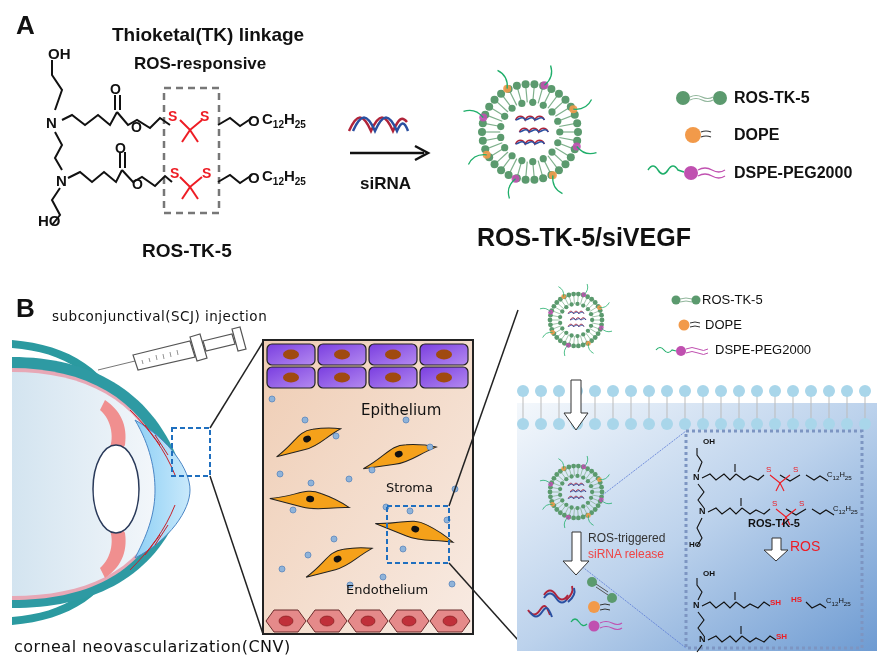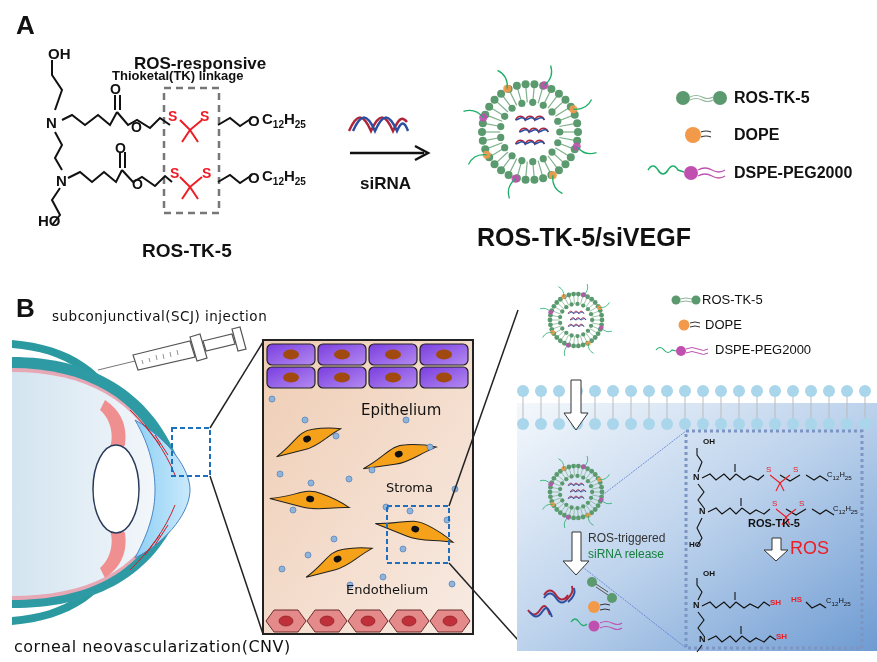--- a/index.html
+++ b/index.html
@@ -9,21 +9,21 @@
   .bold{font-weight:bold;}
   .dejavu{font-family:"DejaVu Sans",sans-serif;font-weight:normal;}
   svg{position:absolute;left:0;top:0;}
   .lbl{position:absolute;white-space:nowrap;}
 </style>
 </head>
 <body>
 
 <div class="abs panel-label" style="left:16px;top:10px;">A</div>
 
-<div class="lbl bold" style="left:112px;top:24px;font-size:13px;margin-top:44px;">Thioketal(TK) linkage</div>
+<div class="lbl bold" style="left:112px;top:24px;font-size:19px;">Thioketal(TK) linkage</div>
 <div class="lbl bold" style="left:134px;top:54px;font-size:17px;">ROS-responsive</div>
 
 <svg width="877" height="662">
 
   <rect x="164" y="88" width="55" height="125" fill="none" stroke="#777" stroke-width="2.5" stroke-dasharray="7,5"></rect>
   <g stroke="#111" stroke-width="2" fill="none">
 
     <polyline points="52,60 52,75 62,90 55,110"></polyline>
 
     <polyline points="62,120 72,115 85,125 98,115 110,125 117,112"></polyline>
@@ -753,33 +753,33 @@
       <path d="M568.2,498.5 C569.5,495.5 572.1,495.5 573.4000000000001,498.5 C574.7,495.5 577.3000000000001,495.5 578.6000000000001,498.5 C579.9,495.5 582.5,495.5 583.8000000000001,498.5" stroke="#b0243a" stroke-width="0.96" fill="none"></path>
       <path d="M568.2,498.5 C569.5,498.5 572.1,495.5 573.4000000000001,498.5 C574.7,498.5 577.3000000000001,495.5 578.6000000000001,498.5 C579.9,498.5 582.5,495.5 583.8000000000001,498.5" stroke="#2a4fa0" stroke-width="0.96" fill="none"></path>
     </g>
 </svg>
 
 <div class="lbl" style="left:702px;top:292px;font-size:13px;">ROS-TK-5</div>
 <div class="lbl" style="left:705px;top:317px;font-size:13px;">DOPE</div>
 <div class="lbl" style="left:715px;top:342px;font-size:13px;">DSPE-PEG2000</div>
 
 <div class="lbl" style="left:588px;top:531px;font-size:12px;color:#333;">ROS-triggered</div>
-<div class="lbl" style="left:588px;top:547px;font-size:12px;color:#15803d;">siRNA release</div>
+<div class="lbl" style="left:588px;top:547px;font-size:12px;color:#ef4444;">siRNA release</div>
 
 <div class="lbl bold" style="left:703px;top:437px;font-size:8px;">OH</div>
 <div class="lbl bold" style="left:693px;top:472px;font-size:9px;">N</div>
 <div class="lbl bold" style="left:699px;top:506px;font-size:9px;">N</div>
 <div class="lbl bold" style="left:689px;top:540px;font-size:8px;">HO</div>
 <div class="lbl" style="left:766px;top:465px;font-size:8px;color:#ee1c24;">S</div>
 <div class="lbl" style="left:793px;top:465px;font-size:8px;color:#ee1c24;">S</div>
 <div class="lbl" style="left:772px;top:499px;font-size:8px;color:#ee1c24;">S</div>
 <div class="lbl" style="left:799px;top:499px;font-size:8px;color:#ee1c24;">S</div>
 <div class="lbl" style="left:827px;top:470px;font-size:7.5px;">C<sub>12</sub>H<sub>25</sub></div>
 <div class="lbl" style="left:833px;top:504px;font-size:7.5px;">C<sub>12</sub>H<sub>25</sub></div>
 <div class="lbl bold" style="left:748px;top:517px;font-size:11px;">ROS-TK-5</div>
-<div class="lbl" style="left:790px;top:538px;font-size:18px;color:#ee1c24;">ROS</div>
+<div class="lbl" style="left:790px;top:538px;font-size:14px;color:#ee1c24;">ROS</div>
 <div class="lbl bold" style="left:703px;top:569px;font-size:8px;">OH</div>
 <div class="lbl bold" style="left:693px;top:600px;font-size:9px;">N</div>
 <div class="lbl bold" style="left:699px;top:634px;font-size:9px;">N</div>
 <div class="lbl bold" style="left:770px;top:598px;font-size:8px;color:#ee1c24;">SH</div>
 <div class="lbl bold" style="left:776px;top:632px;font-size:8px;color:#ee1c24;">SH</div>
 <div class="lbl bold" style="left:791px;top:595px;font-size:8px;color:#ee1c24;">HS</div>
 <div class="lbl" style="left:826px;top:596px;font-size:7.5px;">C<sub>12</sub>H<sub>25</sub></div>
 
 </body></html>

